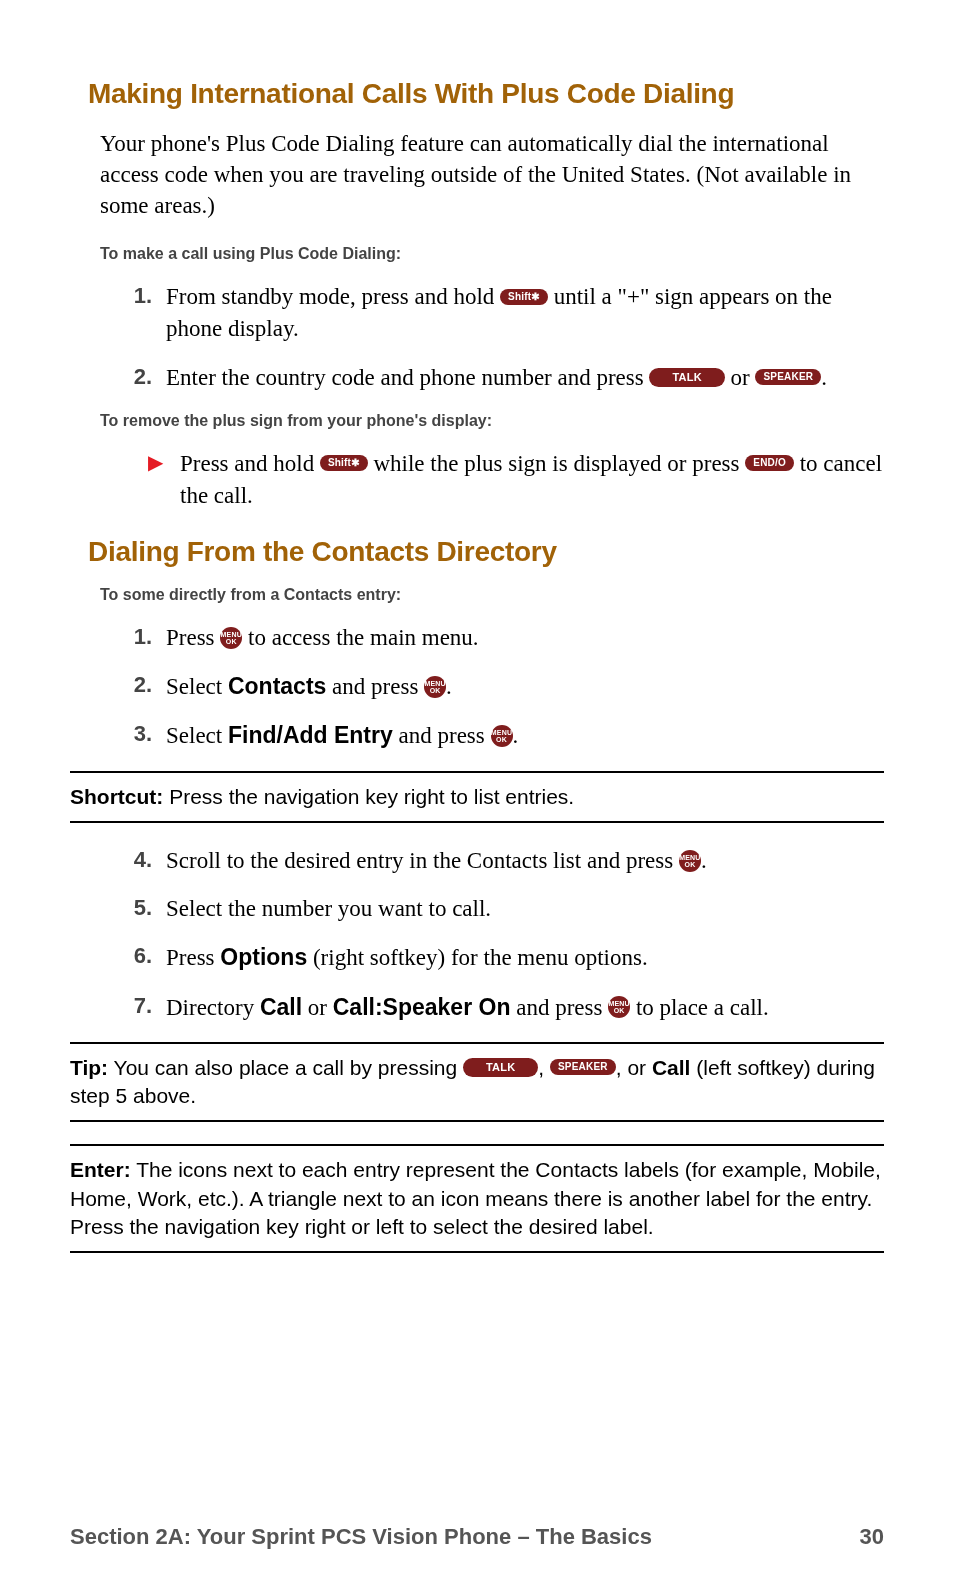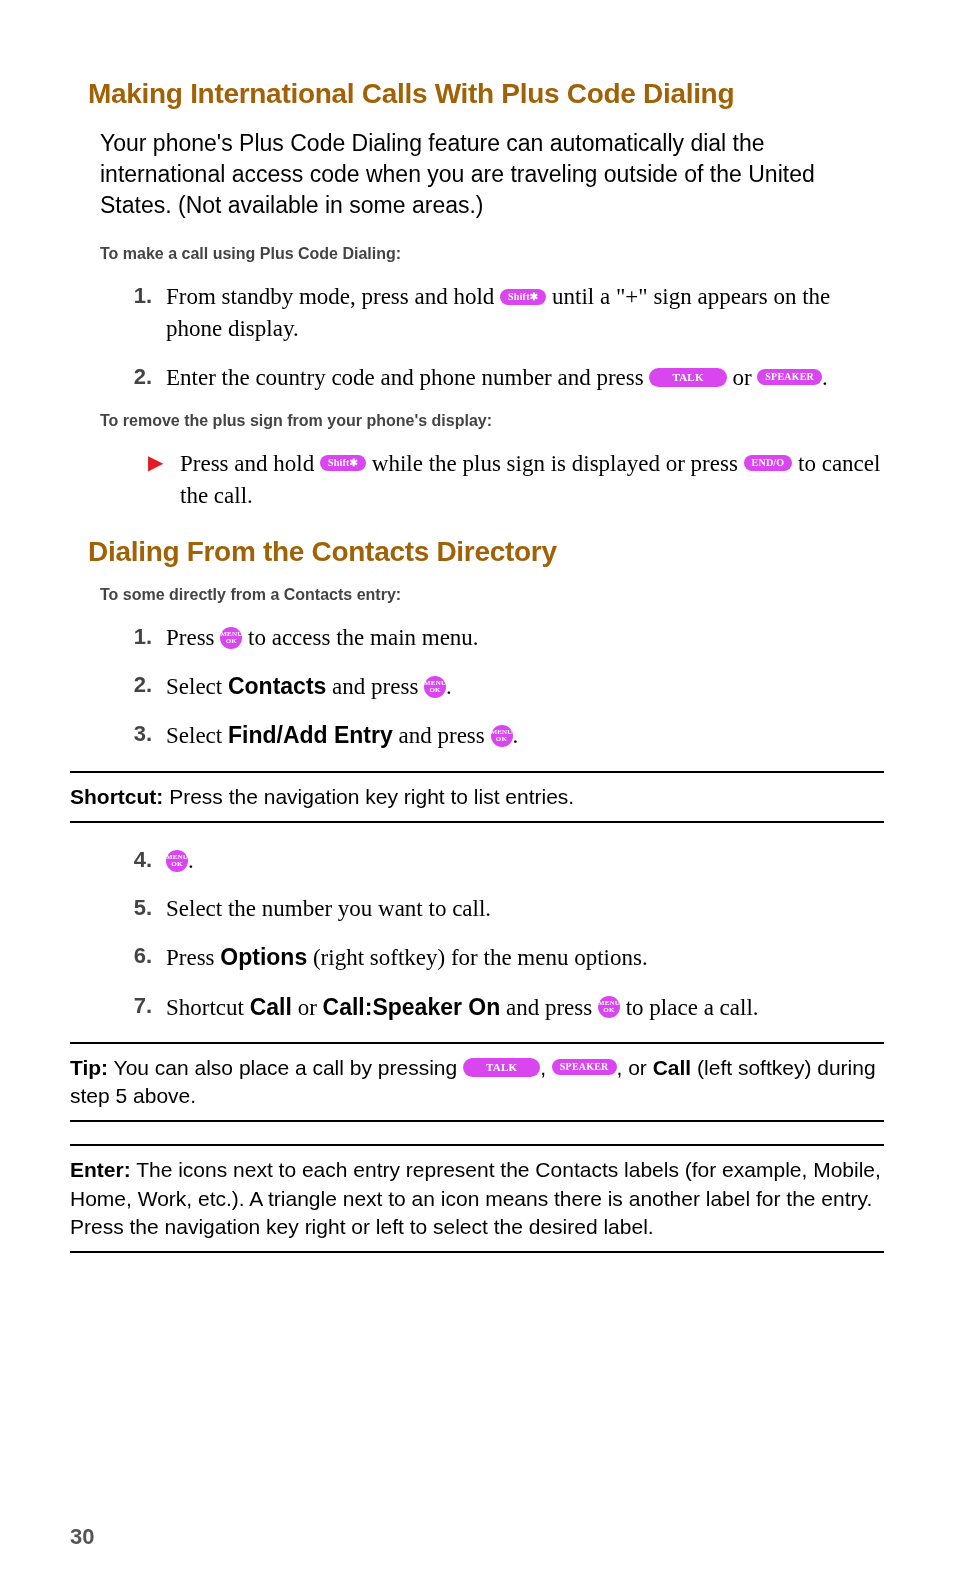--- a/index.html
+++ b/index.html
@@ -16,21 +16,21 @@
     font-family: 'Helvetica Neue', Helvetica, Arial, sans-serif;
     font-weight: 800;
     font-size: 28px;
     margin: 18px 0 18px 18px;
     letter-spacing: -0.3px;
   }
   .bodytext {
     font-size: 23px;
     line-height: 1.35;
     margin: 0 0 24px 30px;
-    font-family: Liberation Sans, sans-serif;
+    font-family: Liberation Serif, serif;
   }
   .subhead {
     font-family: 'Helvetica Neue', Helvetica, Arial, sans-serif;
     font-weight: 700;
     font-size: 16px;
     color: #444;
     margin: 10px 0 18px 30px;
   }
   ol.steps {
     list-style: none;
@@ -62,23 +62,23 @@
     display: flex;
   }
   ul.arrow li .arr {
     color: #e51b24;
     font-size: 20px;
     min-width: 32px;
   }
   ul.arrow li .txt { flex: 1; }
   .pill {
     display: inline-block;
-    background: #d946ef;
+    background: #7f1d1d;
     color: #fff;
-    font-family: Liberation Serif, serif;
+    font-family: Liberation Sans, sans-serif;
     font-weight: 800;
     font-size: 10px;
     border-radius: 11px;
     padding: 3px 8px 3px 8px;
     vertical-align: middle;
     line-height: 1;
     position: relative;
     top: -2px;
     letter-spacing: 0.2px;
   }
@@ -192,50 +192,51 @@
 </ol>
 
 <div class="callout">
   <span class="label">Shortcut:</span><span> Press the navigation key right to list entries.</span>
 </div>
 
 <ol class="steps">
   <li>
     <span class="num">4.</span>
     <span class="txt">
-      <span class="pill stack">
+      <span>Scroll to the desired entry in the Contacts list and press </span><span class="pill stack">
           <span class="l1">MENU</span>
           <span class="l2">OK</span>
         </span><span>.</span>
     </span>
   </li>
   <li>
     <span class="num">5.</span>
     <span class="txt">Select the number you want to call.</span>
   </li>
   <li>
     <span class="num">6.</span>
     <span class="txt">
       <span>Press </span><span class="bold-sans">Options</span><span> (right softkey) for the menu options.</span>
     </span>
   </li>
   <li>
     <span class="num">7.</span>
     <span class="txt">
-      <span>Shortcut </span><span class="bold-sans">Call</span><span> or </span><span class="bold-sans">Call:Speaker On</span><span> and press </span><span class="pill stack">
+      <span>Directory </span><span class="bold-sans">Call</span><span> or </span><span class="bold-sans">Call:Speaker On</span><span> and press </span><span class="pill stack">
           <span class="l1">MENU</span>
           <span class="l2">OK</span>
         </span><span> to place a call.</span>
     </span>
   </li>
 </ol>
 
 <div class="callout">
   <span class="label">Tip:</span><span> You can also place a call by pressing </span><span class="pill big">TALK</span><span>, </span><span class="pill">SPEAKER</span><span>, or </span><span class="bold-sans">Call</span><span> (left softkey) during step 5 above.</span>
 </div>
 
 <div class="callout">
   <span class="label">Enter:</span><span> The icons next to each entry represent the Contacts labels (for example, Mobile, Home, Work, etc.). A triangle next to an icon means there is another label for the entry. Press the navigation key right or left to select the desired label.</span>
 </div>
 
 <div class="footer">
+  <span>Section 2A: Your Sprint PCS Vision Phone – The Basics</span>
   <span>30</span>
 </div>
 
 </body></html>

